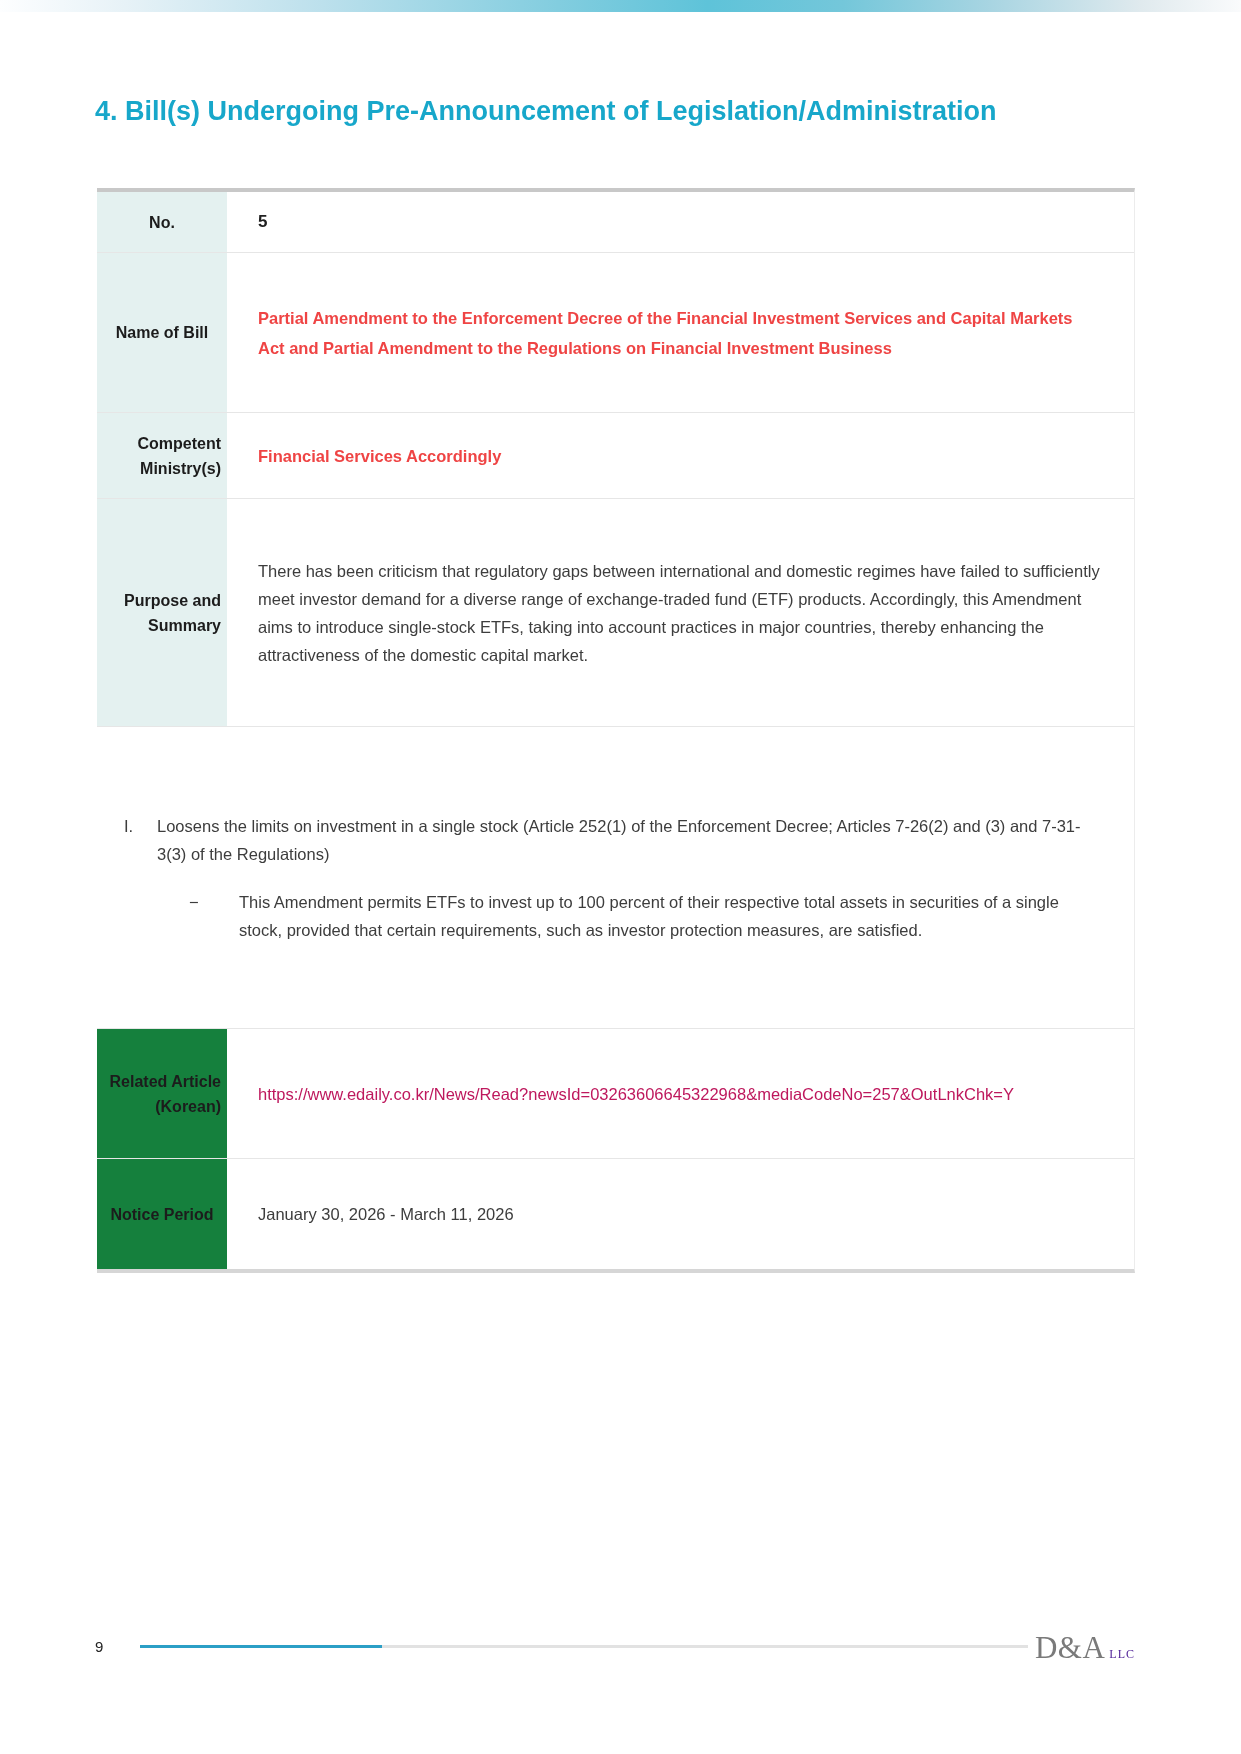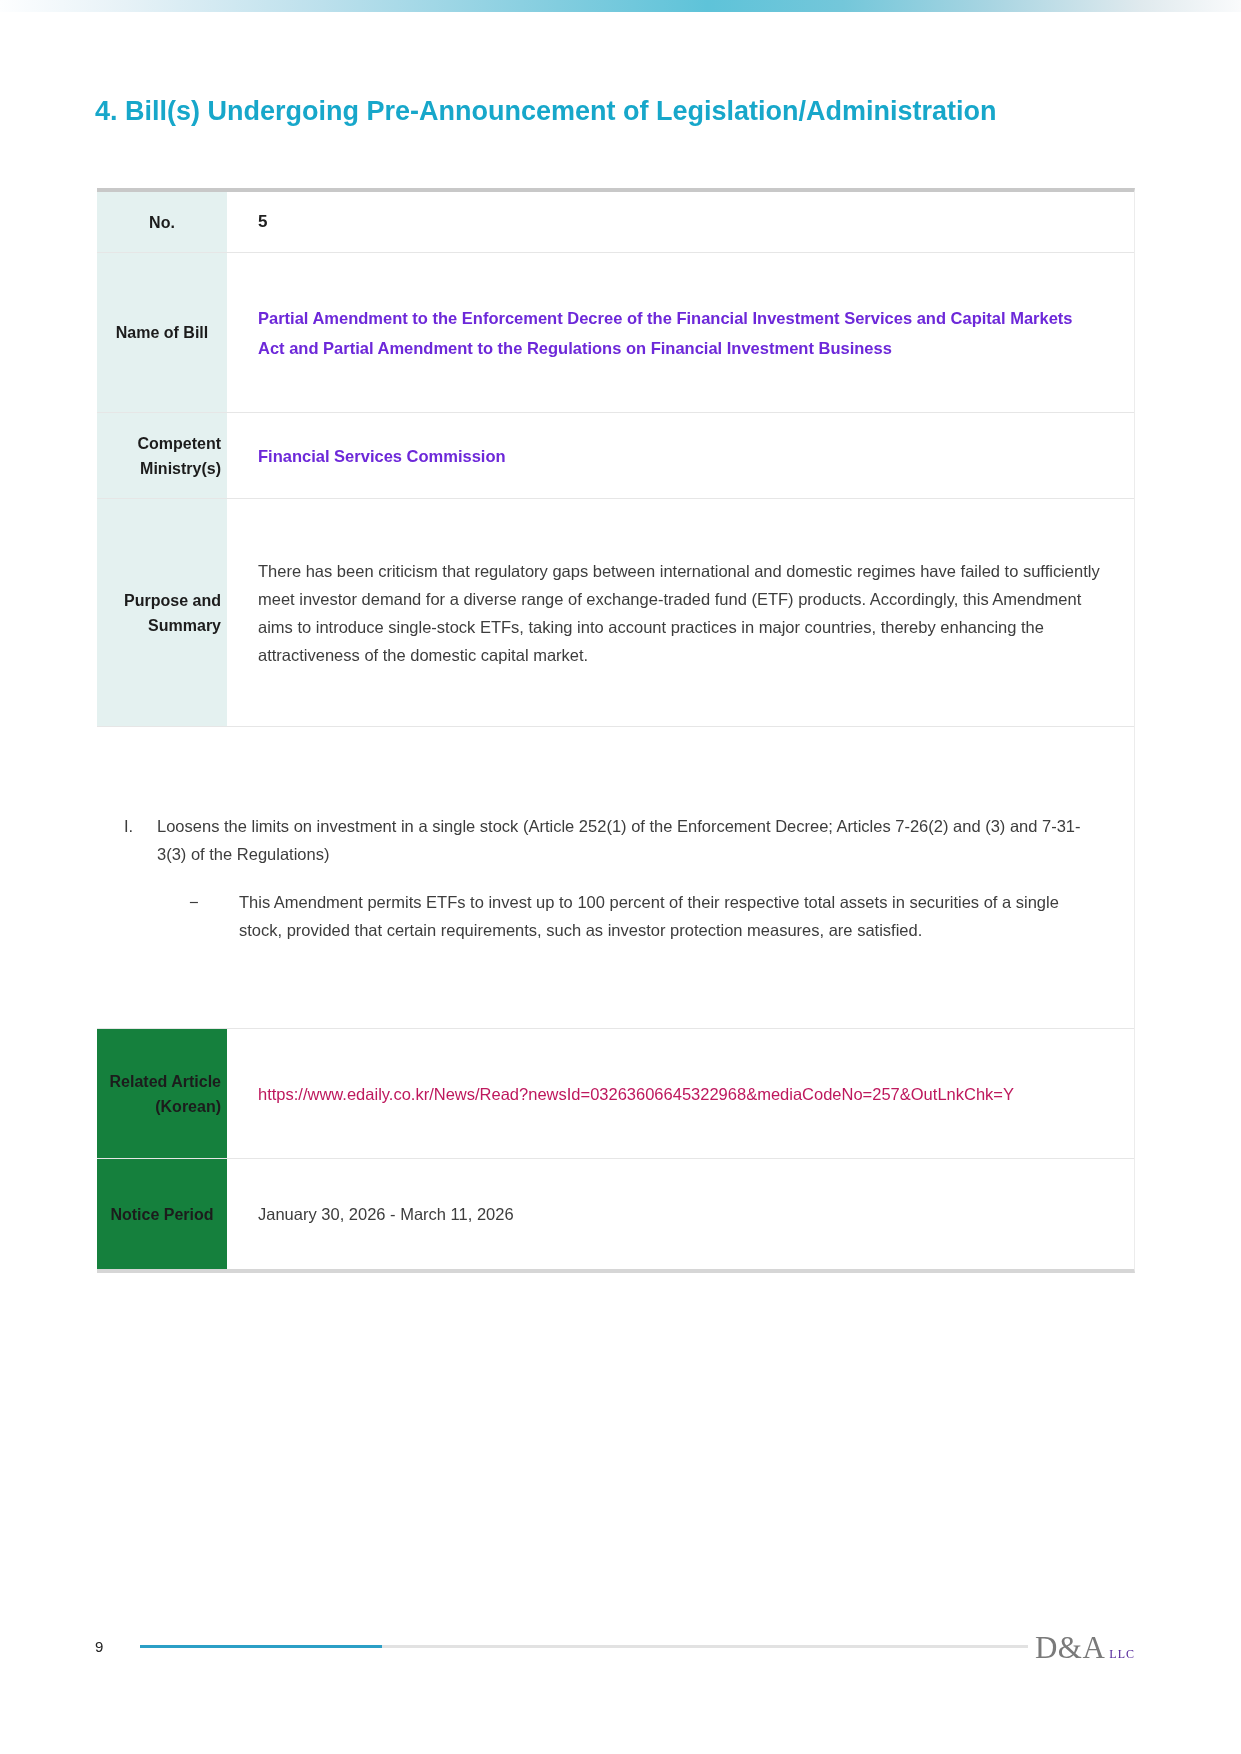--- a/index.html
+++ b/index.html
@@ -86,21 +86,21 @@
   .row-no      { min-height: 44px; }
   .row-name    { min-height: 160px; }
   .row-ministry{ min-height: 86px; }
   .row-purpose { min-height: 228px; }
   .row-key     { min-height: 302px; }
   .row-article { min-height: 130px; }
   .row-notice  { min-height: 110px; }
 
   .v-strong {
     font-weight: 700;
-    color: #6d28d9;
+    color: #ef4444;
     line-height: 30px;
   }
   .v-number { font-weight: 600; color: #212121; font-size: 17px; }
 
   .kp-item {
     display: flex;
     align-items: flex-start;
   }
   .kp-item .kp-marker {
     flex: 0 0 33px;
@@ -177,21 +177,21 @@
     <div class="t-row row-name">
       <div class="t-label teal">Name of Bill</div>
       <div class="t-value">
         <span class="v-strong">Partial Amendment to the Enforcement Decree of the Financial Investment Services and Capital Markets Act and Partial Amendment to the Regulations on Financial Investment Business</span>
       </div>
     </div>
 
     <div class="t-row row-ministry">
       <div class="t-label teal">Competent Ministry(s)</div>
       <div class="t-value">
-        <span class="v-strong">Financial Services Commission</span>
+        <span class="v-strong">Financial Services Accordingly</span>
       </div>
     </div>
 
     <div class="t-row row-purpose">
       <div class="t-label teal">Purpose and Summary</div>
       <div class="t-value">
         <span>There has been criticism that regulatory gaps between international and domestic regimes have failed to sufficiently meet investor demand for a diverse range of exchange-traded fund (ETF) products. Accordingly, this Amendment aims to introduce single-stock ETFs, taking into account practices in major countries, thereby enhancing the attractiveness of the domestic capital market.</span>
       </div>
     </div>
 

